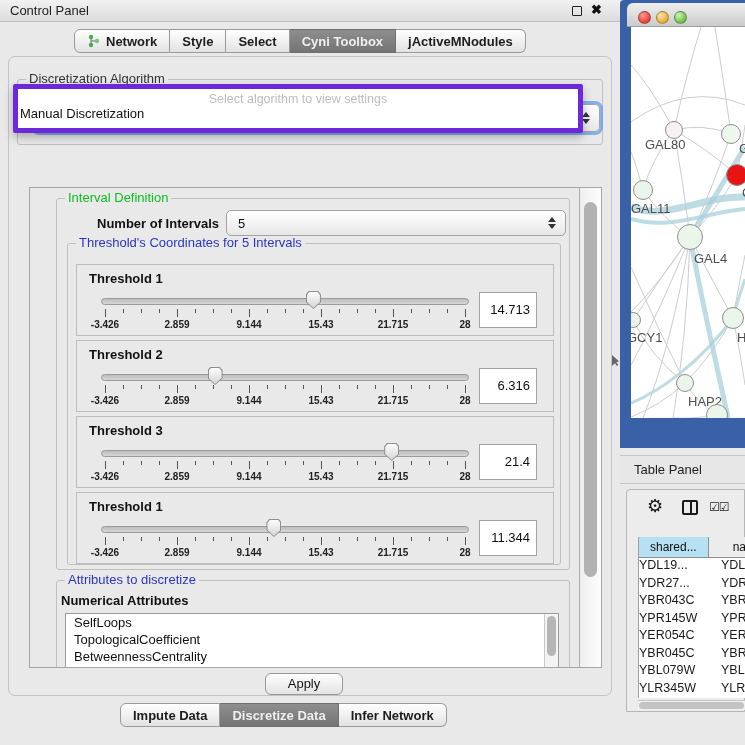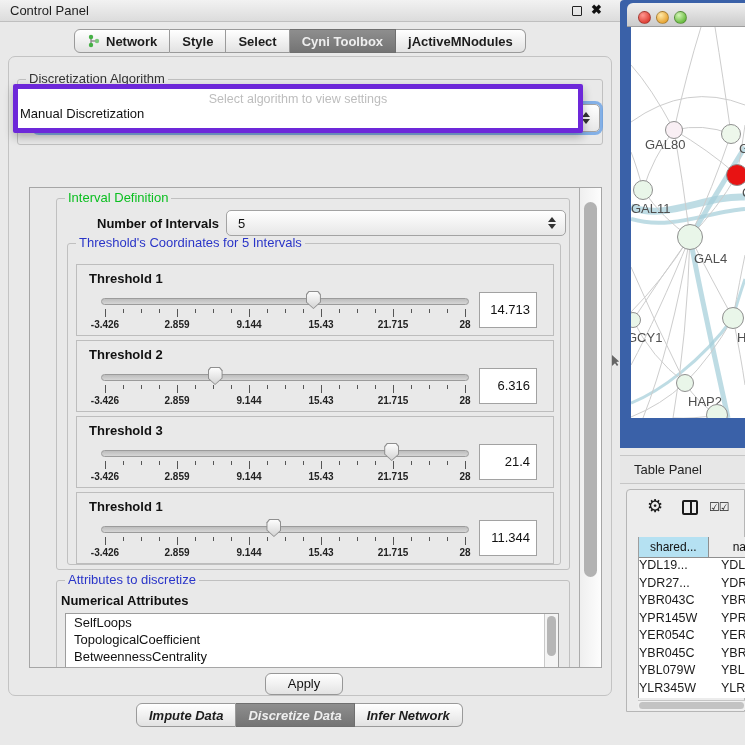--- a/index.html
+++ b/index.html
@@ -366,21 +366,21 @@
     <div class="apply-row">
       <div class="apply-btn">Apply</div>
     </div>
   </div>
 
   <div class="popup">
     <div class="hint">Select algorithm to view settings</div>
     <div class="opt b">Manual Discretization</div>
   </div>
 
-  <div class="tabstrip" id="bottomTabs" style="left:136px;top:703px;font-style:italic;">
+  <div class="tabstrip" id="bottomTabs" style="left:120px;top:703px;">
       <div class="tab">
         <span>Impute Data</span>
       </div>
       <div class="tab sel">
         <span>Discretize Data</span>
       </div>
       <div class="tab">
         <span>Infer Network</span>
       </div>
     </div>

